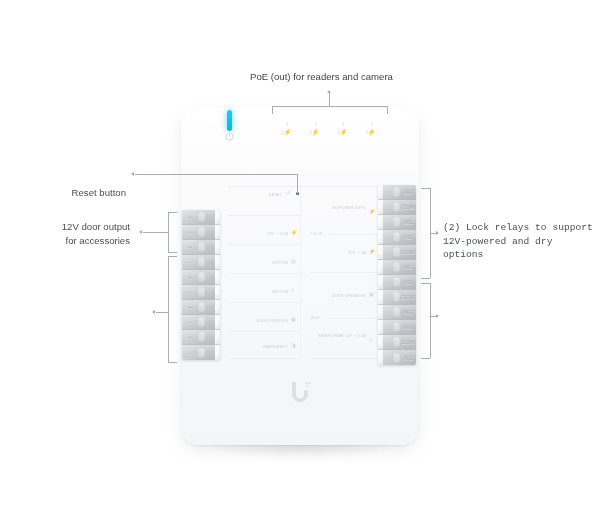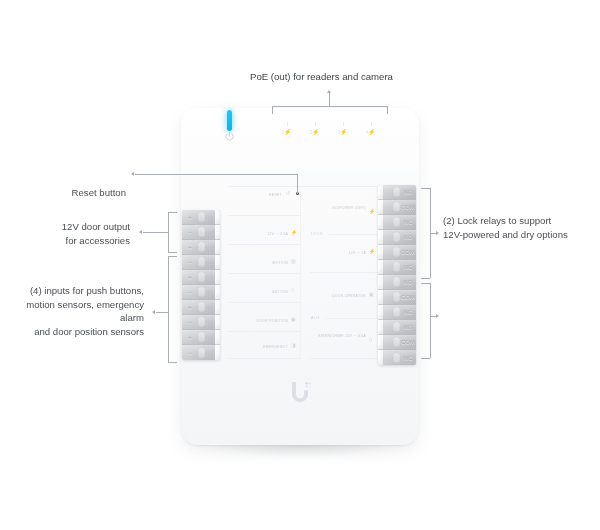--- a/index.html
+++ b/index.html
@@ -464,30 +464,27 @@
   <div class="ln v" style="left:297px; top:174px; height:20px;"></div>
 
   <div class="callout r" style="left:20px; top:220px; width:110px;">12V door output
 for accessories</div>
   <div class="arrowhead left" style="left:139px; top:230px;"></div>
   <div class="ln h" style="left:143px; top:232px; width:25px;"></div>
   <div class="ln v" style="left:168px; top:212px; height:40px;"></div>
   <div class="ln h" style="left:168px; top:212px; width:9px;"></div>
   <div class="ln h" style="left:168px; top:252px; width:9px;"></div>
 
-  <div class="callout r" style="left:4px; top:284px; width:140px;">(4) inputs for push buttons,
-motion sensors, emergency alarm
-and door position sensors</div>
   <div class="arrowhead left" style="left:152px; top:310px;"></div>
   <div class="ln h" style="left:156px; top:312px; width:12px;"></div>
   <div class="ln v" style="left:168px; top:256px; height:106px;"></div>
   <div class="ln h" style="left:168px; top:256px; width:9px;"></div>
   <div class="ln h" style="left:168px; top:362px; width:9px;"></div>
 
-  <div class="callout" style="left:443px; top:214px; width:155px;">(2) Lock relays to support
+  <div class="callout" style="left:443px; top:221px; width:155px;font-family:Liberation Mono, monospace;">(2) Lock relays to support
 12V-powered and dry options</div>
   <div class="arrowhead right" style="left:436px; top:231px;"></div>
   <div class="ln h" style="left:430px; top:233px; width:8px;"></div>
   <div class="ln v" style="left:430px; top:188px; height:90px;"></div>
   <div class="ln h" style="left:421px; top:188px; width:9px;"></div>
   <div class="ln h" style="left:421px; top:278px; width:9px;"></div>
 
   <div class="arrowhead right" style="left:436px; top:314px;"></div>
   <div class="ln h" style="left:430px; top:316px; width:8px;"></div>
   <div class="ln v" style="left:430px; top:283px; height:75px;"></div>

